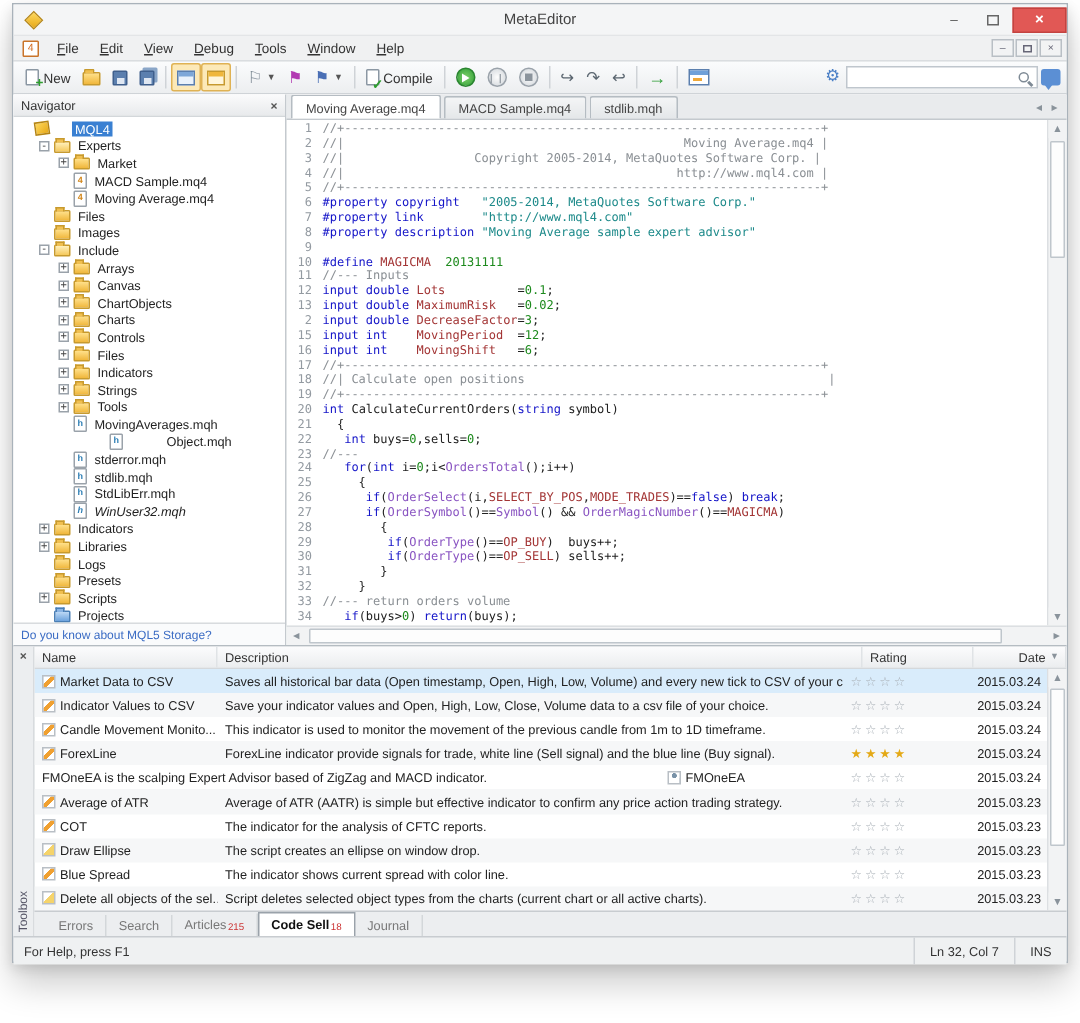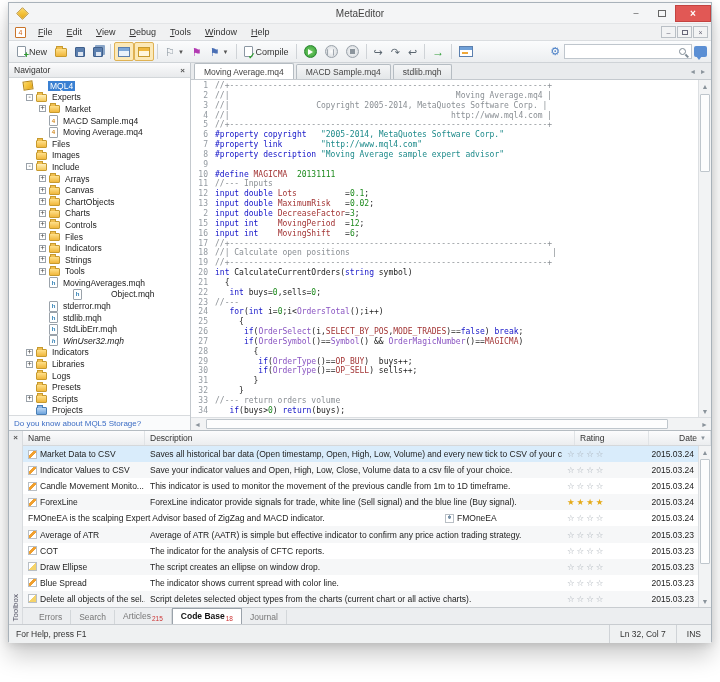--- a/index.html
+++ b/index.html
@@ -660,21 +660,21 @@
             <span>Errors</span>
           </div>
           <div class="btab">
             <span>Search</span>
           </div>
           <div class="btab">
             <span>Articles</span>
             <span class="badge">215</span>
           </div>
           <div class="btab active">
-            <span>Code Base</span>
+            <span>Code Sell</span>
             <span class="badge">18</span>
           </div>
           <div class="btab">
             <span>Journal</span>
           </div>
         </div>
     </div>
   </div>
 
   <div class="statusbar">

